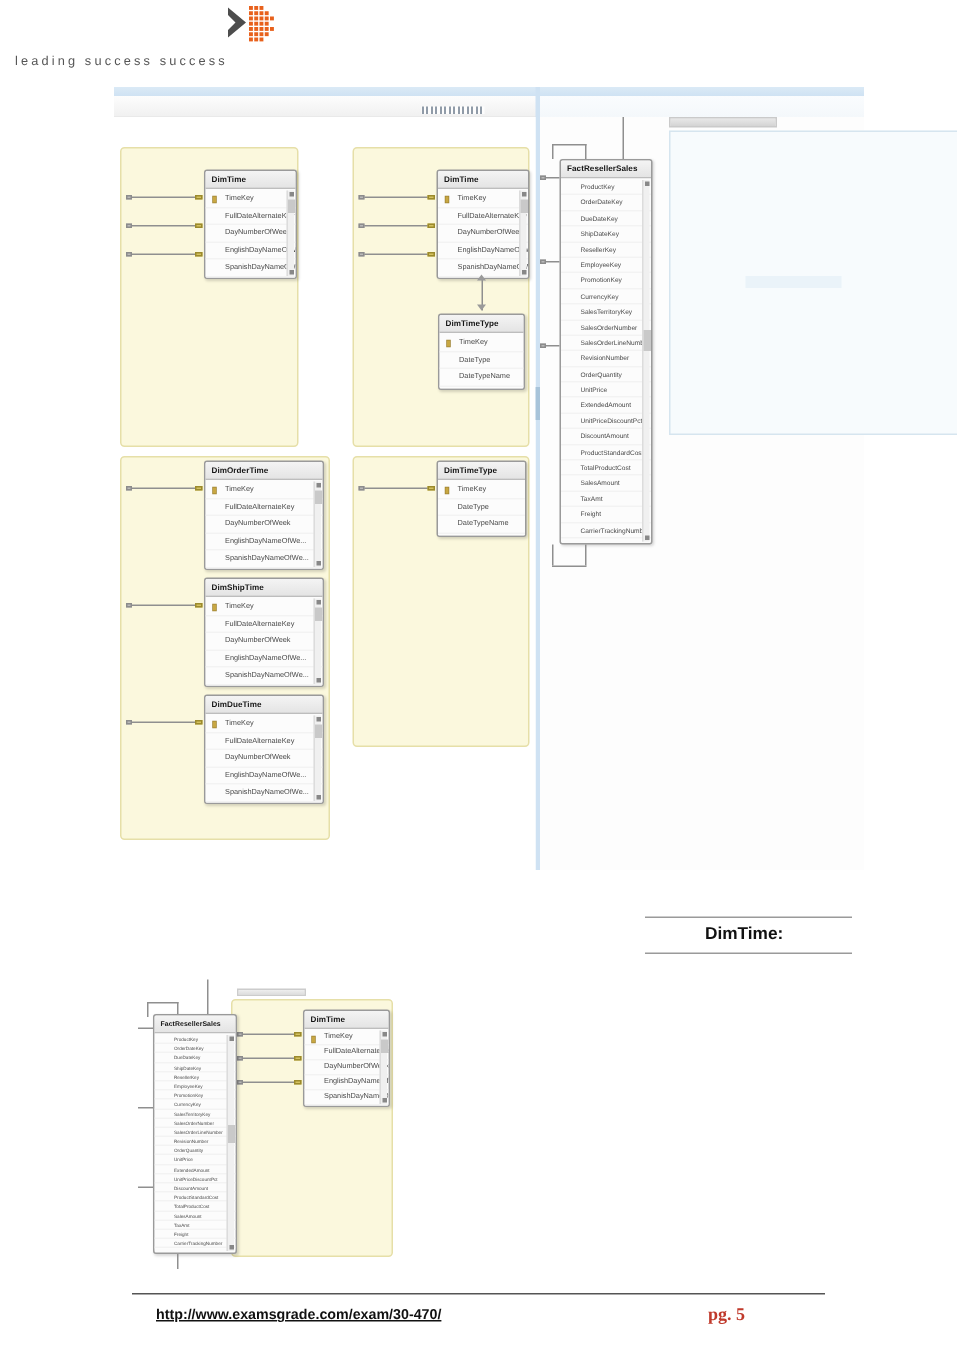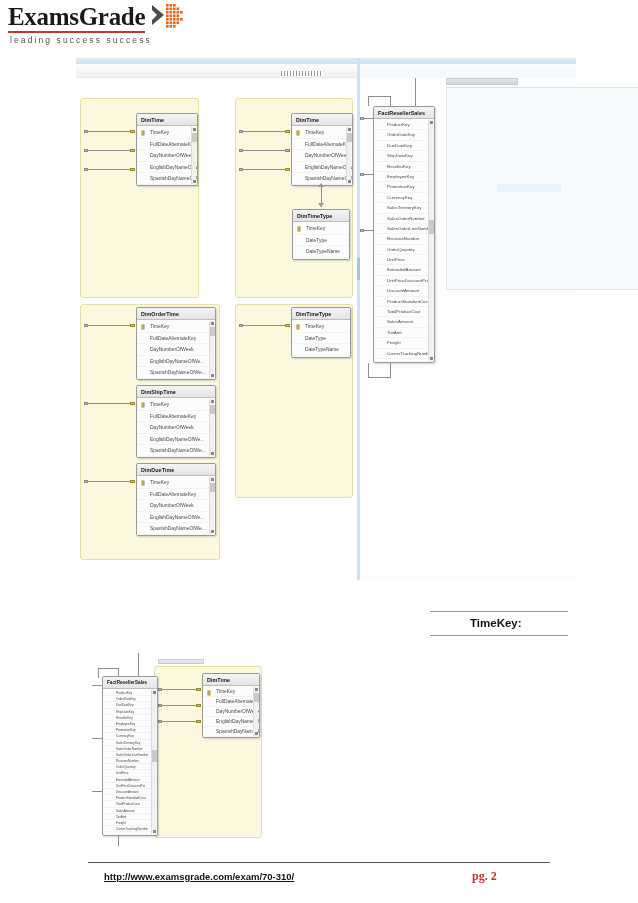--- a/index.html
+++ b/index.html
@@ -172,23 +172,20 @@
   #footer-page {
     position:absolute; left:472px; top:869px;
     font-size:12px; font-weight:700; color:#c0392b;
     font-family:"Liberation Serif", serif;
   }
 </style>
 </head>
 <body>
 
 <div id="header">
-  <div id="logo-wrap">
-    <span id="logo-text">ExamsGrade</span>
-  </div>
   <div id="logo-mark">
     <svg width="48" height="28" viewBox="0 0 48 28">
       <g fill="#4d4d4d">
         <path d="M2 3 L14 13 L2 23 L2 18 L7 13 L2 8 Z"></path>
       </g>
       <g fill="#e8611c">
         <rect x="16" y="2" width="2.6" height="2.6"></rect>
           <rect x="19.5" y="2" width="2.6" height="2.6"></rect>
         <rect x="23" y="2" width="2.6" height="2.6"></rect>
         <rect x="16" y="5.5" width="2.6" height="2.6"></rect>
@@ -429,21 +426,21 @@
         </div>
     </div>
 
     <div class="conn v" style="left:30px; top:285px; height:14px;"></div>
     <div class="conn h" style="left:8px; top:299px; width:23px;"></div>
     <div class="conn v" style="left:8px; top:285px; height:14px;"></div>
   </div>
 </div>
 
 <div id="answer-box">
-  <span id="answer-label">TimeKey:</span>
+  <span id="answer-label">DimTime:</span>
 </div>
 
 <div id="figure2">
   <div class="ypanel" style="left:62px; top:18px; width:108px; height:172px;">
     <div class="conn h" style="left:6px; top:22px; width:38px;"></div>
     <div class="conn h" style="left:6px; top:38px; width:38px;"></div>
     <div class="conn h" style="left:6px; top:54px; width:38px;"></div>
     <div class="endpt sq" style="left:3px; top:21px;"></div>
     <div class="endpt sq" style="left:3px; top:37px;"></div>
     <div class="endpt sq" style="left:3px; top:53px;"></div>
@@ -507,14 +504,14 @@
         <u class="up"></u>
         <i style="top:60px;height:12px;"></i>
         <u class="dn"></u>
       </div>
   </div>
 
   <div class="conn v" style="position:absolute;left:26px; top:188px; height:10px;"></div>
 </div>
 
 <div id="footer-rule"></div>
-<a id="footer-link">http://www.examsgrade.com/exam/70-310/</a>
-<div id="footer-page">pg. 2</div>
+<a id="footer-link">http://www.examsgrade.com/exam/30-470/</a>
+<div id="footer-page">pg. 5</div>
 
 </body></html>

